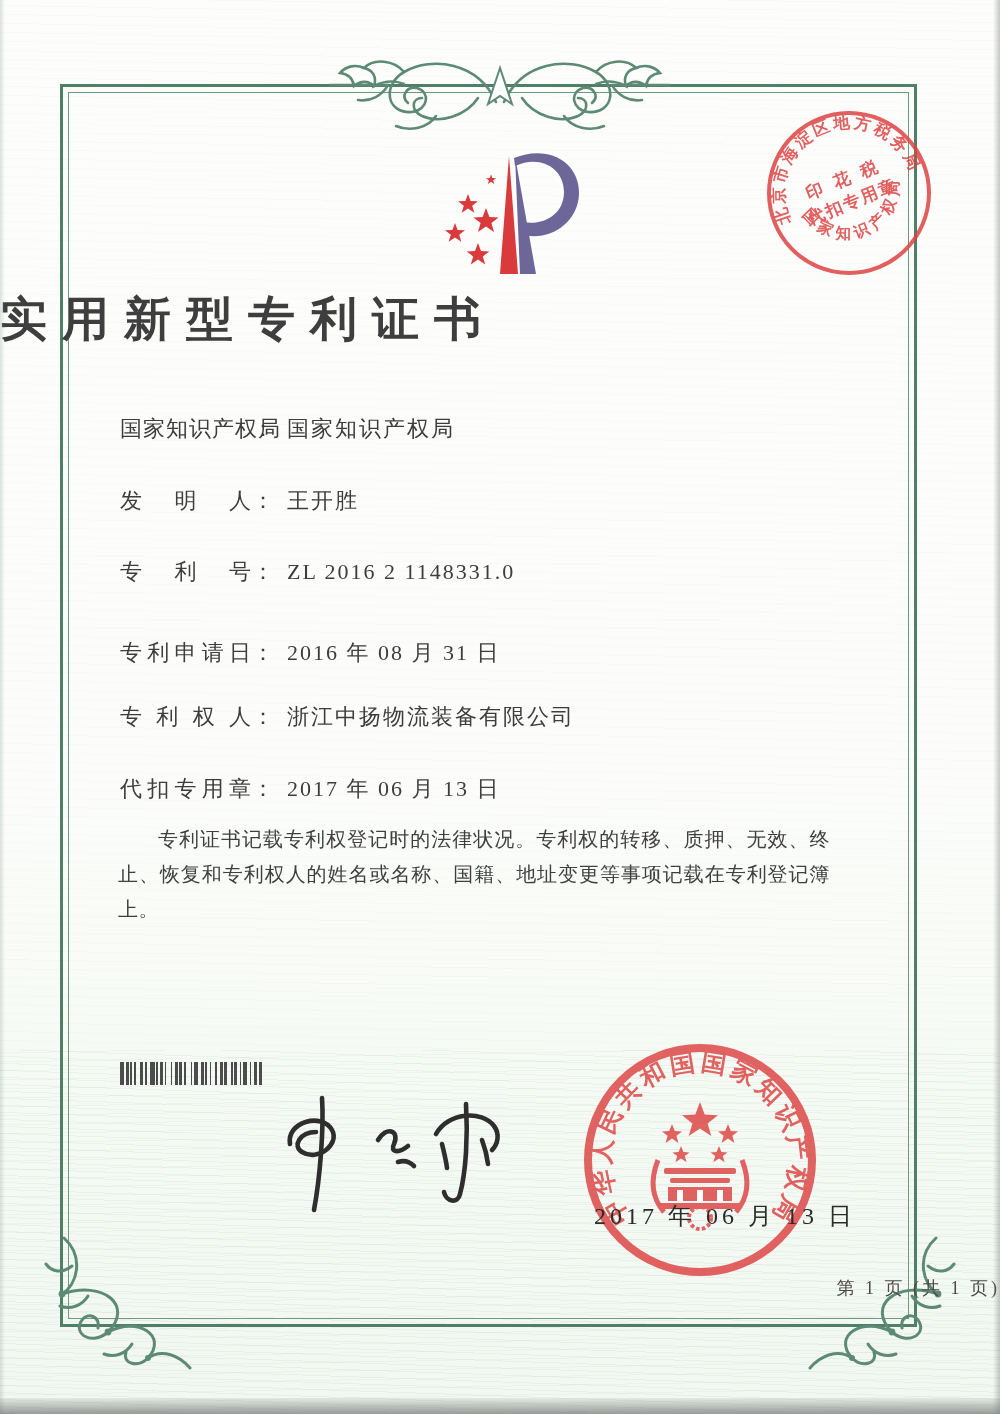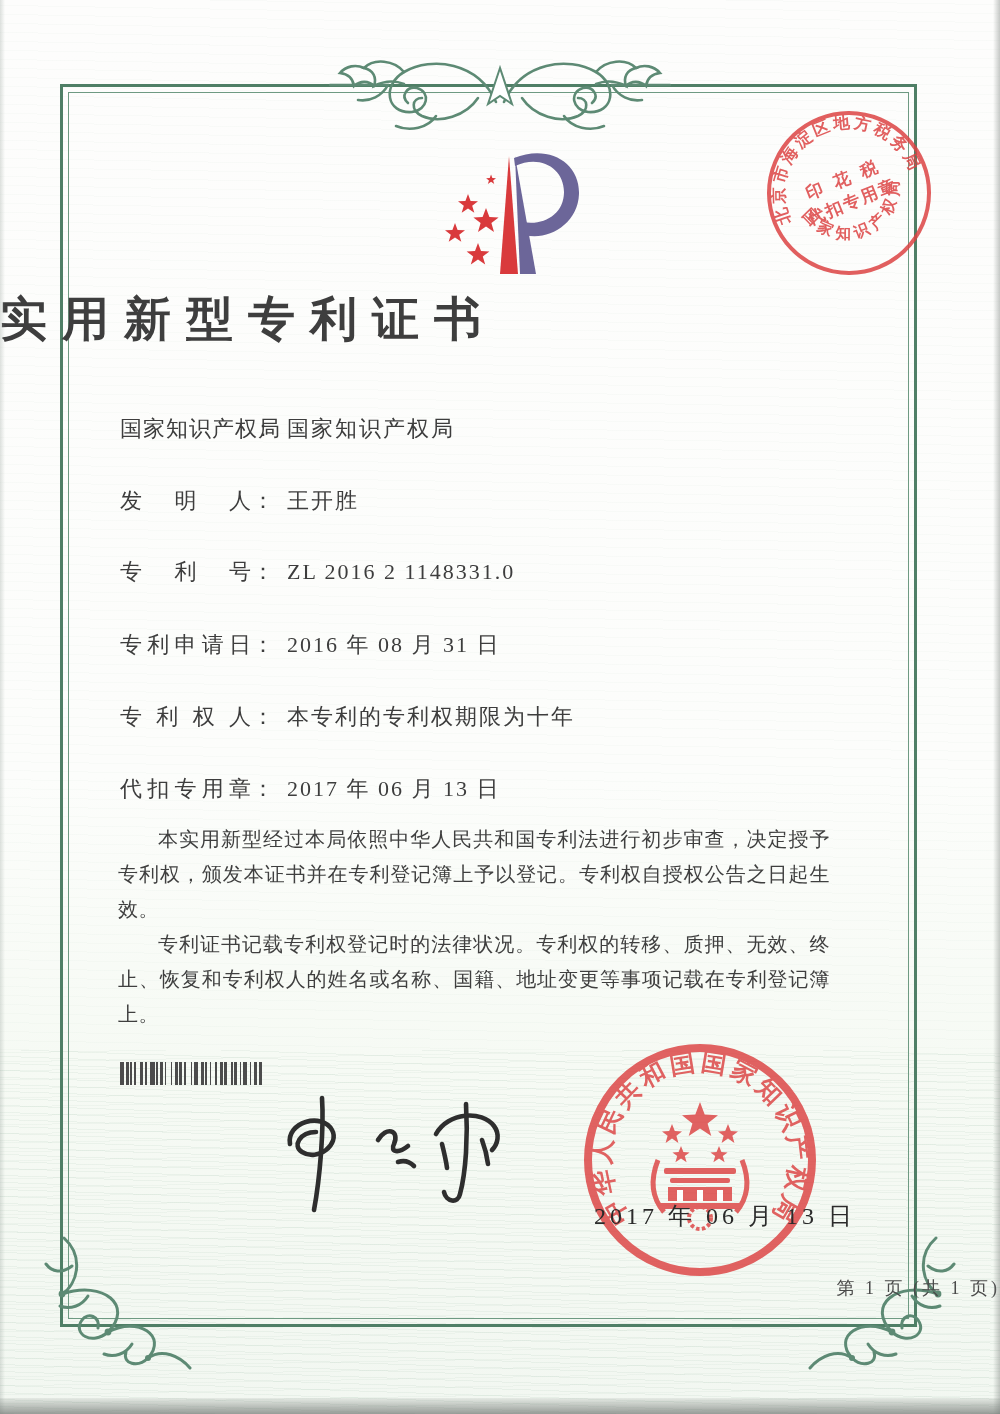--- a/index.html
+++ b/index.html
@@ -192,27 +192,26 @@
       <text x="89" y="104" text-anchor="middle" font-size="17" font-weight="bold" fill="#dc4343" letter-spacing="2" font-family="'Liberation Serif',serif">代扣专用章</text>
     </g>
   </svg>
 
   <div class="title">实用新型专利证书</div>
 
   <div class="fields">
     <div class="frow" style="top:0px"><span class="flabel">国家知识产权局</span><span class="fcolon">：</span><span class="fvalue">国家知识产权局</span></div>
     <div class="frow" style="top:72px"><span class="flabel">发 明 人</span><span class="fcolon">：</span><span class="fvalue">王开胜</span></div>
     <div class="frow" style="top:143px"><span class="flabel">专 利 号</span><span class="fcolon">：</span><span class="fvalue">ZL 2016 2 1148331.0</span></div>
-    <div class="frow" style="top:216px"><span class="flabel">专利申请日</span><span class="fcolon">：</span><span class="fvalue">2016 年 08 月 31 日</span></div>
-    <div class="frow" style="top:288px"><span class="flabel">专 利 权 人</span><span class="fcolon">：</span><span class="fvalue">本专利的专利权期限为十年</span></div>
+    <div class="frow" style="top:224px"><span class="flabel">专利申请日</span><span class="fcolon">：</span><span class="fvalue">2016 年 08 月 31 日</span></div>
+    <div class="frow" style="top:288px"><span class="flabel">专 利 权 人</span><span class="fcolon">：</span><span class="fvalue">浙江中扬物流装备有限公司</span></div>
     <div class="frow" style="top:360px"><span class="flabel">代扣专用章</span><span class="fcolon">：</span><span class="fvalue">2017 年 06 月 13 日</span></div>
   </div>
 
   <div class="body-text">
-    <p>本实用新型经过本局依照中华人民共和国专利法进行初步审查，决定授予专利权，颁发本证书并在专利登记簿上予以登记。专利权自授权公告之日起生效。</p>
     <p>专利证书记载专利权登记时的法律状况。专利权的转移、质押、无效、终止、恢复和专利权人的姓名或名称、国籍、地址变更等事项记载在专利登记簿上。</p>
   </div>
 
   <div class="barcode" id="barcode">
       <span class="bar" style="width: 4.35px;"></span>
       <span class="sp" style="width: 1.45px;"></span>
       <span class="bar" style="width: 2.9px;"></span>
       <span class="sp" style="width: 1.45px;"></span>
       <span class="bar" style="width: 1.45px;"></span>
       <span class="sp" style="width: 2.9px;"></span>

